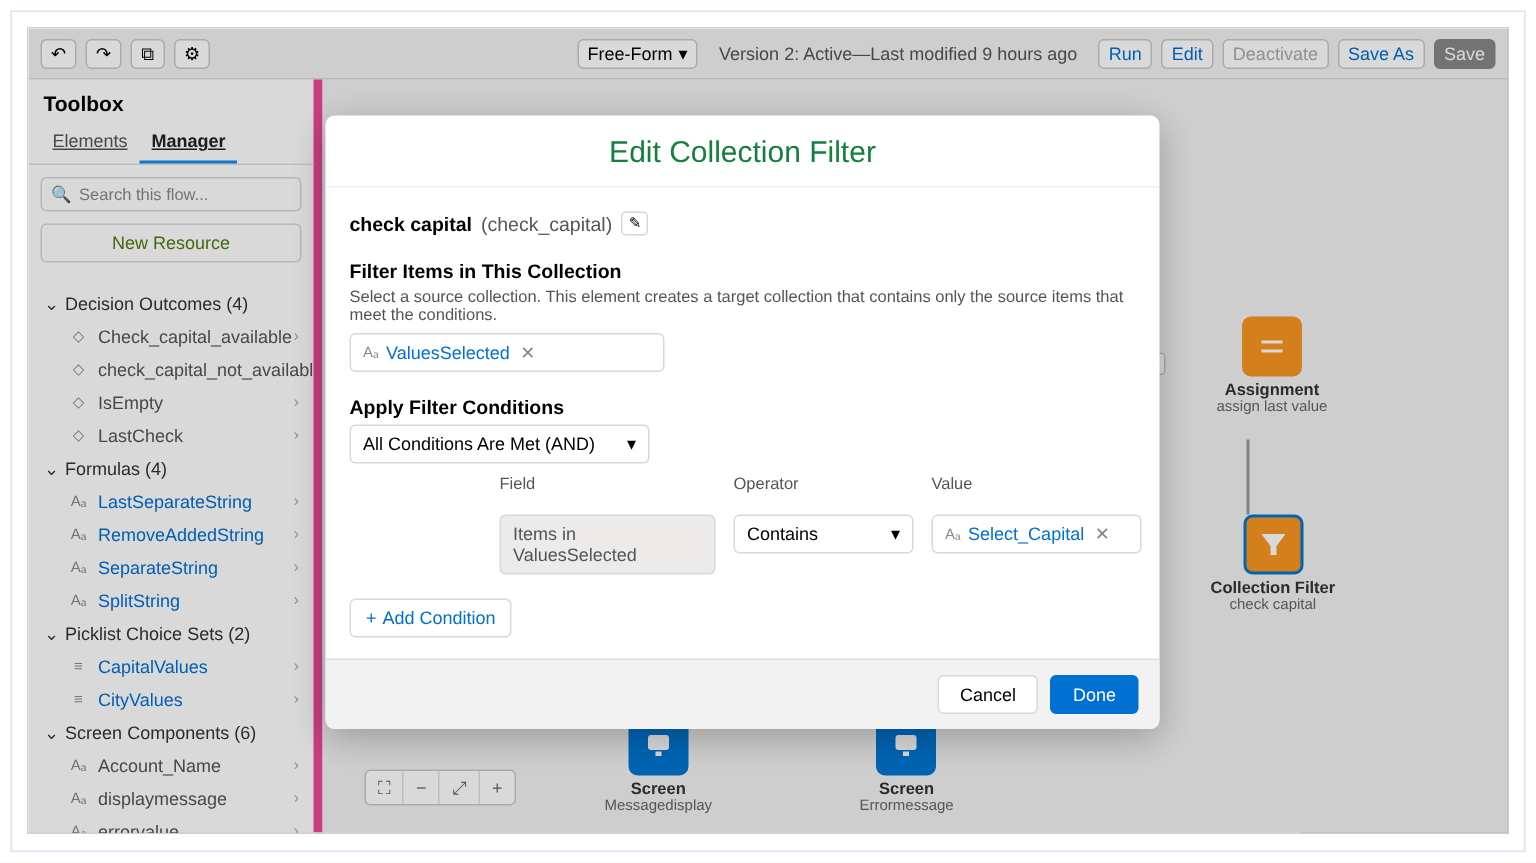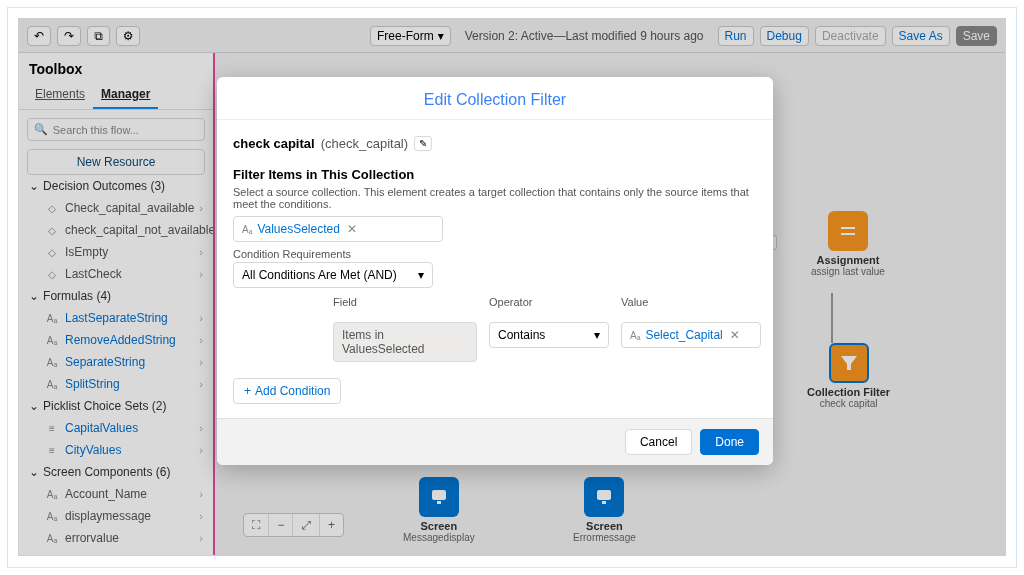--- a/index.html
+++ b/index.html
@@ -11,27 +11,27 @@
 
 .toolbar { display: flex; align-items: center; height: 34px; padding: 0 8px; gap: 6px; background: #f3f2f2; border-bottom: 1px solid #d8d8d8; font-size: 12px; color: #444; }
 .tb-btn { border: 1px solid #c9c9c9; background: #fff; border-radius: 4px; padding: 3px 6px; font-size: 12px; line-height: 1; cursor: pointer; display: inline-flex; align-items: center; gap: 4px; }
 .tb-btn.plain { color: #0070d2; }
 .tb-btn.save { background: #888; color: #fff; border-color: #888; }
 .tb-btn.disabled { color: #aaa; }
 .tb-spacer { flex: 1; }
 .version-text { color: #555; padding: 0 8px; }
 
 
-.sidebar { position: absolute; left: 0; top: 34px; bottom: 0; width: 196px; background: #fff; border-right: 2px solid #ec4899; display: flex; flex-direction: column; font-size: 12px; }
+.sidebar { position: absolute; left: 0; top: 34px; bottom: 0; width: 196px; background: #fff; border-right: 6px solid #ec4899; display: flex; flex-direction: column; font-size: 12px; }
 .sidebar h2 { font-size: 14px; font-weight: 600; padding: 8px 10px 4px; }
 .tabs { display: flex; border-bottom: 1px solid #e0e0e0; padding: 0 8px; }
 .tab { padding: 6px 8px; font-size: 12px; color: #555; cursor: pointer; border-bottom: 2px solid transparent; text-decoration: underline; }
 .tab.active { color: #222; font-weight: 600; border-bottom: 2px solid #1589ee; }
 .search { margin: 8px; display: flex; align-items: center; border: 1px solid #d8d8d8; border-radius: 4px; padding: 4px 6px; color: #888; font-size: 11px; gap: 5px; }
-.new-resource { margin: 0 8px 0; padding: 5px 10px; border: 1px solid #d8d8d8; border-radius: 4px; background: #fff; color: #0c4a6e; font-size: 12px; cursor: pointer; }
+.new-resource { margin: 0 8px 16px; padding: 5px 10px; border: 1px solid #d8d8d8; border-radius: 4px; background: #fff; color: #4d7c0f; font-size: 12px; cursor: pointer; }
 .tree { flex: 1; overflow-y: auto; padding: 0 4px; }
 .tree-group { padding: 4px 6px; font-size: 12px; color: #333; display: flex; align-items: center; gap: 4px; cursor: pointer; }
 .tree-item { padding: 4px 6px 4px 22px; font-size: 12px; color: #555; display: flex; align-items: center; justify-content: space-between; cursor: pointer; }
 .tree-item .icon { width: 14px; height: 14px; margin-right: 6px; display: inline-flex; align-items: center; justify-content: center; font-size: 10px; color: #888; }
 .tree-item .label { flex: 1; display: flex; align-items: center; }
 .tree-item.link { color: #0070d2; }
 .chev { color: #aaa; font-size: 11px; }
 
 
 .canvas { position: absolute; left: 196px; right: 0; top: 34px; bottom: 0; background: #f3f2f2; }
@@ -40,21 +40,21 @@
 .node-box.orange { background: #f89621; }
 .node-box.blue { background: #0176d3; }
 .node-title { font-weight: 600; font-size: 11px; }
 .node-sub { font-size: 10px; color: #666; }
 .canvas-controls { position: absolute; left: 28px; bottom: 18px; display: flex; gap: 0; border: 1px solid #c9c9c9; border-radius: 4px; background: #fff; }
 .canvas-controls span { padding: 4px 8px; border-right: 1px solid #e0e0e0; font-size: 12px; color: #666; cursor: pointer; }
 .canvas-controls span:last-child { border-right: none; }
 
 
 .modal { position: absolute; z-index: 20; left: 198px; top: 58px; width: 556px; background: #fff; border-radius: 6px; box-shadow: 0 6px 24px rgba(0,0,0,0.25); font-size: 13px; overflow: hidden; }
-.modal-header { text-align: center; padding: 14px 0 10px; font-size: 16px; font-weight: 500; color: #3b82f6; border-bottom: 1px solid #eee; position: relative; }
+.modal-header { text-align: center; padding: 14px 0 10px; font-size: 20px; font-weight: 500; color: #15803d; border-bottom: 1px solid #eee; position: relative; }
 .modal-body { padding: 10px 16px; }
 .flow-name { font-size: 13px; padding: 6px 0; display: flex; align-items: center; gap: 6px; }
 .flow-name .api { font-weight: 400; color: #555; }
 .flow-name .pencil { border: 1px solid #d8d8d8; border-radius: 3px; padding: 1px 4px; font-size: 10px; cursor: pointer; }
 .section-title { font-size: 13px; font-weight: 600; margin: 10px 0 4px; }
 .help-text { font-size: 11px; color: #555; margin-bottom: 6px; }
 .field-label { font-size: 11px; color: #555; margin: 6px 0 2px; display: block; }
 .req::before { content: "* "; color: #c23934; }
 .input-box { border: 1px solid #d8d8d8; border-radius: 4px; padding: 5px 8px; font-size: 12px; background: #fff; display: flex; align-items: center; gap: 5px; width: 210px; }
 .pill-text { color: #0070d2; }
@@ -85,41 +85,41 @@
     <button class="tb-btn">↷</button>
     <button class="tb-btn">⧉</button>
     <button class="tb-btn">⚙</button>
     <span class="tb-spacer"></span>
     <button class="tb-btn">
           <span>Free-Form</span> 
           <span>▾</span>
         </button>
     <span class="version-text">Version 2: Active—Last modified 9 hours ago</span>
     <button class="tb-btn plain">Run</button>
-    <button class="tb-btn plain">Debug</button>
+    <button class="tb-btn plain">Edit</button>
     <button class="tb-btn disabled">Deactivate</button>
     <button class="tb-btn plain">Save As</button>
     <button class="tb-btn save">Save</button>
   </div>
 
   <div class="sidebar">
     <h2>Toolbox</h2>
     <div class="tabs">
       <div class="tab">Elements</div>
       <div class="tab active">Manager</div>
     </div>
     <div class="search">
       <span>🔍</span>
       <span textcontent="Search this flow...">Search this flow...</span>
     </div>
     <button class="new-resource">New Resource</button>
     <div class="tree" id="tree">
           <div class="tree-group">
             <span>⌄</span> 
-            <span>Decision Outcomes (3)</span>
+            <span>Decision Outcomes (4)</span>
           </div>
           <div class="tree-item">
             <span class="label">
               <span class="icon">◇</span>
               <span>Check_capital_available</span>
             </span>
             <span class="chev">›</span>
           </div>
           <div class="tree-item">
             <span class="label">
@@ -283,21 +283,21 @@
         <span class="pencil">✎</span>
       </div>
       <div class="section-title">Filter Items in This Collection</div>
       <div class="help-text">Select a source collection. This element creates a target collection that contains only the source items that meet the conditions.</div>
       <div class="input-box">
         <span class="aa-icon">Aₐ</span>
         <span class="pill-text">ValuesSelected</span>
         <span class="pill-x">✕</span>
       </div>
 
-      <label class="field-label">Condition Requirements</label>
+      <div class="section-title" style="margin-top:16px">Apply Filter Conditions</div>
       <div class="select-box">
         <span>All Conditions Are Met (AND)</span>
         <span>▾</span>
       </div>
 
       <div class="condition-row">
         <div class="condition-col">
           <label class="field-label">Field</label>
           <div class="readonly-box">Items in ValuesSelected</div>
         </div>

